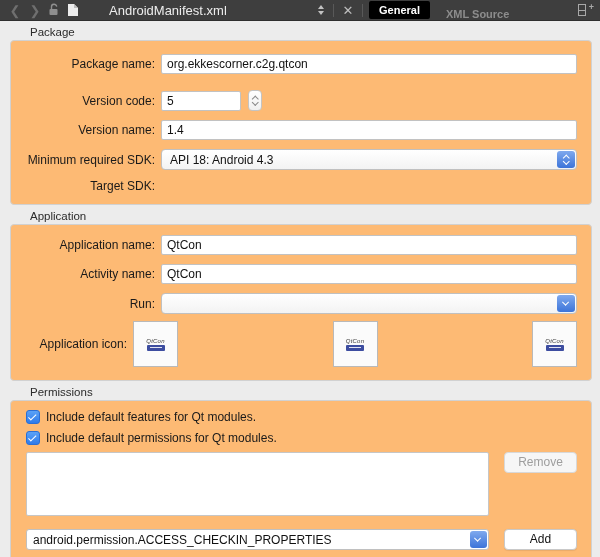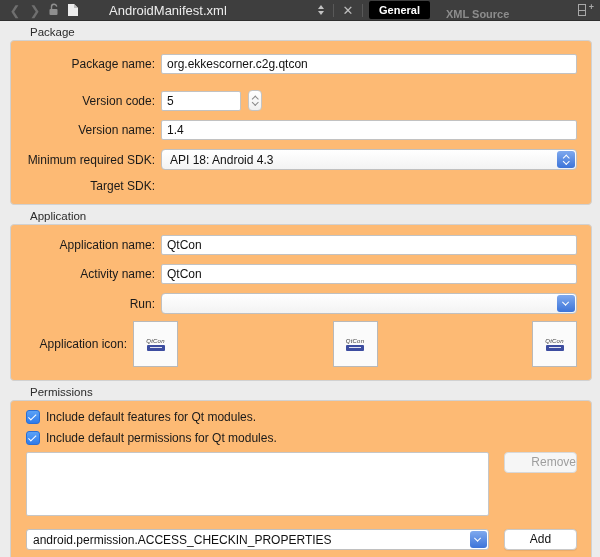--- a/index.html
+++ b/index.html
@@ -107,21 +107,21 @@
   }
   .checkmark { width:8px; height:4px; border-left:1.6px solid #fff; border-bottom:1.6px solid #fff;
     transform:rotate(-45deg) translate(0,-1px); }
 
   .perm-grid { display:grid; grid-template-columns:1fr 73px; column-gap:15px; row-gap:13px; margin-top:6px; margin-left:3px; }
   .listbox { height:64px; background:#fff; border:1px solid #c6c6c6; border-radius:2px; }
   .btn {
     height:21px; border-radius:4px; font-size:12px; text-align:center; line-height:19px;
     font-family:"Liberation Sans", sans-serif;
   }
-  .btn.remove { background:#f6f6f6; border:1px solid #d8d8d8; color:#9e9e9e; align-self:start;text-align:right; }
+  .btn.remove { background:#f6f6f6; border:1px solid #d8d8d8; color:#9e9e9e; align-self:start; }
   .btn.add { background:#ffffff; border:1px solid #c9c9c9; color:#111; box-shadow:0 .5px 1px rgba(0,0,0,.08); }
 
   .combo {
     position:relative; height:21px;
     background:#fff; border:1px solid #c0c0c0; border-radius:3px;
     display:flex; align-items:center; padding:0 26px 0 6px;
     font-size:12px; color:#111; white-space:nowrap; overflow:hidden;
   }
   .combo-btn {
     position:absolute; right:1px; top:1px; bottom:1px; width:17px;

